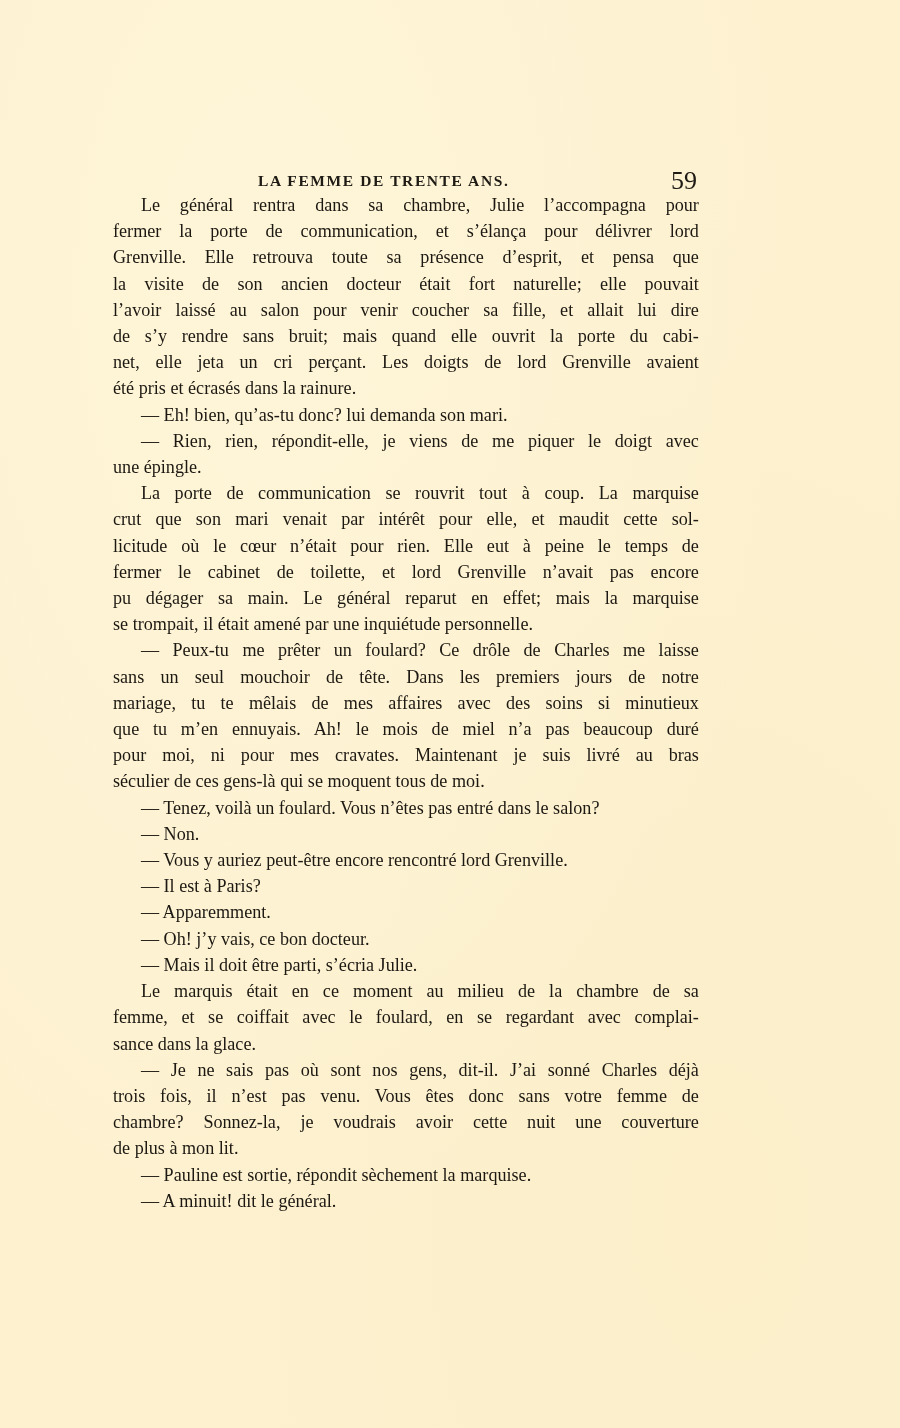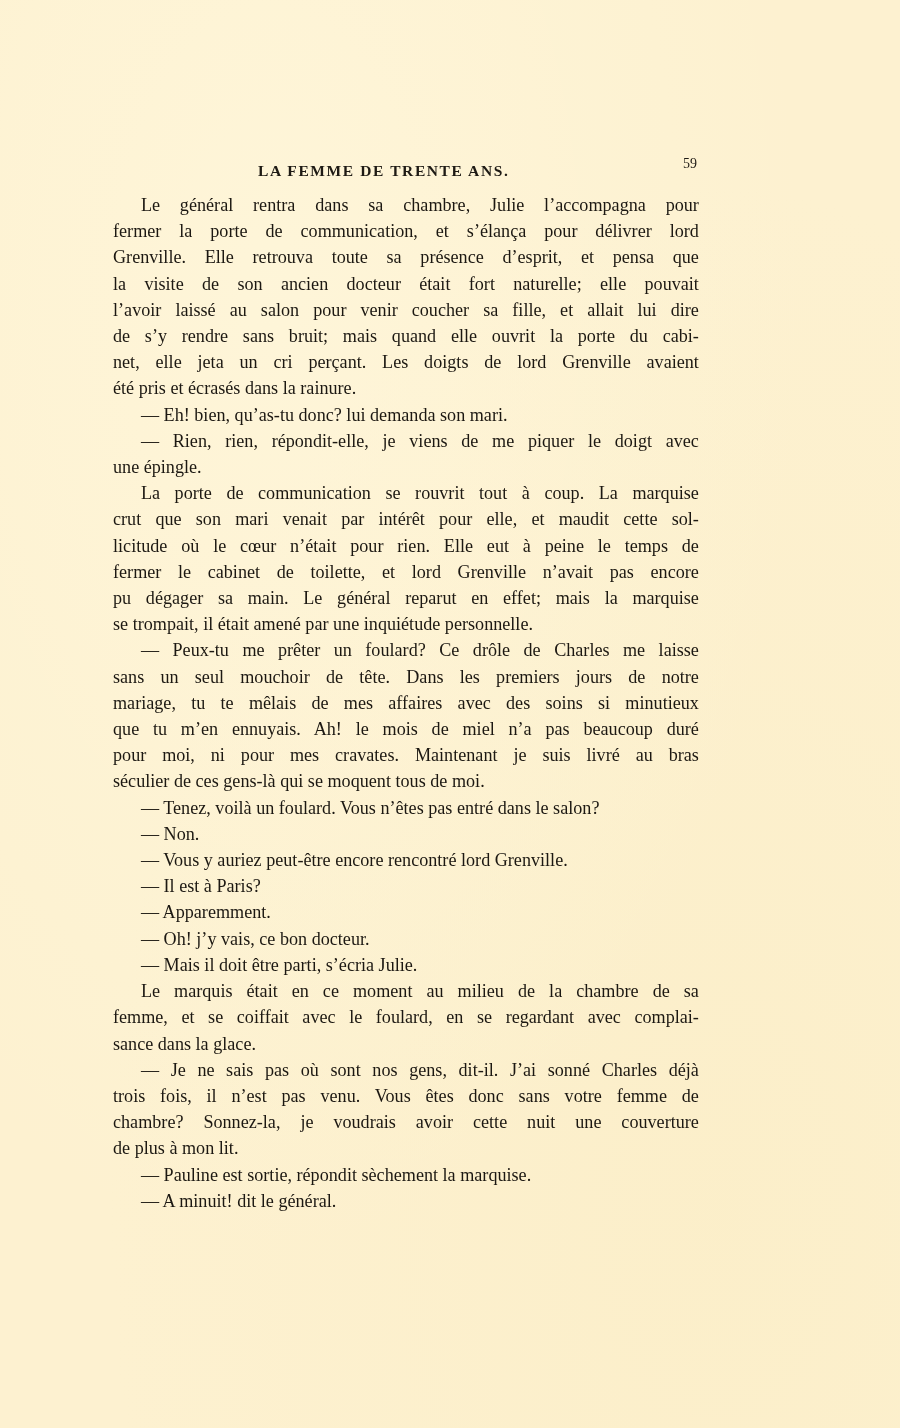--- a/index.html
+++ b/index.html
@@ -18,40 +18,40 @@
       left: 0; top: 0;
       width: 900px;
       height: 1428px;
       background:
         radial-gradient(ellipse at 30% 20%, rgba(255,248,222,0.6), rgba(253,240,205,0) 60%),
         radial-gradient(ellipse at 80% 85%, rgba(250,236,195,0.5), rgba(253,240,205,0) 60%),
         #fdf1d0;
     }
     .running-head {
       position: absolute;
-      top: 156px;
+      top: 166px;
       left: 113px;
       width: 586px;
       height: 30px;
       font-family: "Liberation Serif", serif;
       color: #1e1a14;
     }
     .running-title {
       position: absolute;
       left: 145px;
       top: 6px;
       font-size: 15.5px;
       font-weight: bold;
       letter-spacing: 1.6px;
     }
     .page-number {
       position: absolute;
       right: 2px;
       top: 0px;
-      font-size: 14px;
+      font-size: 26px;
     }
     .text-block {
       position: absolute;
       top: 192px;
       left: 113px;
       width: 586px;
       font-family: "Liberation Serif", serif;
       font-size: 19.5px;
       line-height: 26.2px;
       color: #1c1812;

